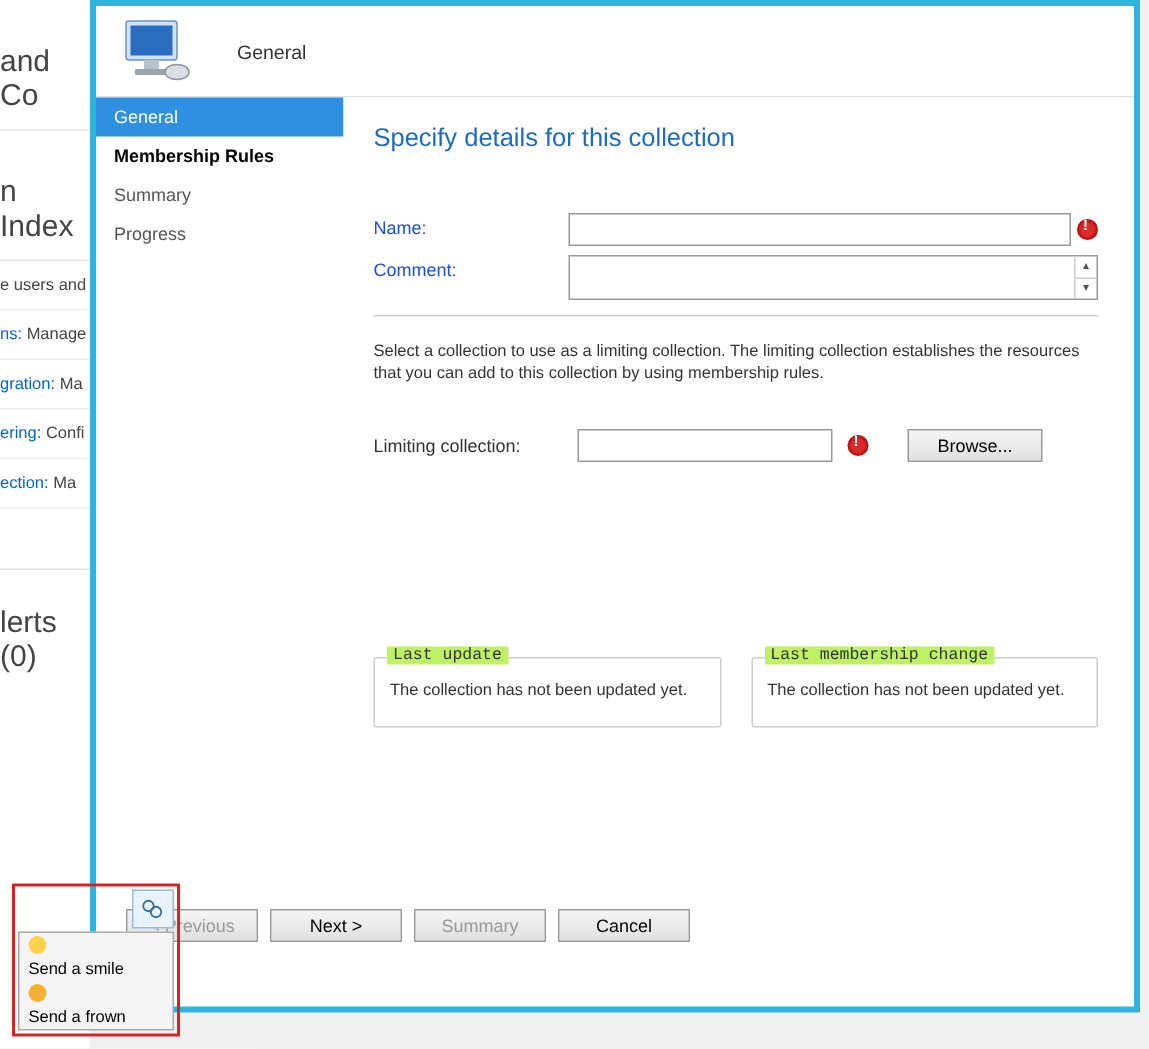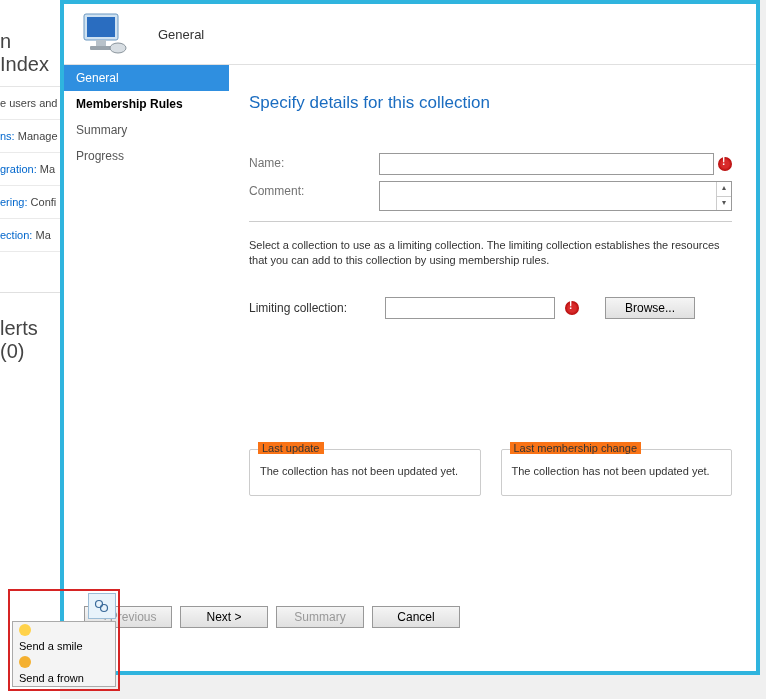--- a/index.html
+++ b/index.html
@@ -131,31 +131,31 @@
   .content {
     flex: 1;
     padding: 12px 24px 8px 20px;
     position: relative;
     background: #fff;
   }
   .content h2 {
     color: #1a6cc0;
     font-size: 17px;
     font-weight: 400;
-    margin: 16px 0 40px 0;
+    margin: 5px 0 40px 0;
   }
   .form-row {
     display: flex;
     align-items: flex-start;
     margin-bottom: 6px;
   }
   .form-row label {
     width: 130px;
     font-size: 12px;
-    color: #737373;
+    color: #1d4ed8;
     padding-top: 3px;
   }
   .form-row input[type="text"] {
     flex: 1;
     height: 20px;
     border: 1px solid #999;
     padding: 0 4px;
     font-size: 12px;
   }
   .req-icon {
@@ -250,24 +250,25 @@
     flex: 1;
     border: 1px solid #ccc;
     border-radius: 2px;
     position: relative;
     padding: 14px 10px 16px 10px;
   }
   .group .legend {
     position: absolute;
     top: -8px;
     left: 8px;
-    background: #f97316;
+    background: #bef264;
     padding: 0 4px;
     font-size: 11px;
     color: #333;
+    font-family: Liberation Mono, monospace;
   }
   .group .msg {
     font-size: 11px;
     color: #333;
     line-height: 1.4;
   }
 
   .footer {
     height: 44px;
     display: flex;
@@ -317,20 +318,21 @@
     background: #ffd24a;
     position: relative;
     display:inline-block;
     flex-shrink:0;
   }
 </style>
 </head>
 <body>
 
 <div class="bg">
+  <div class="big">and Co</div>
   <div class="big">n Index</div>
   <div class="row"><span>e users and</span></div>
   <div class="row"><span class="lk">ns:</span> <span>Manage</span></div>
   <div class="row"><span class="lk">gration:</span> <span>Ma</span></div>
   <div class="row"><span class="lk">ering:</span> <span>Confi</span></div>
   <div class="row"><span class="lk">ection:</span> <span>Ma</span></div>
   <div class="alerts">lerts (0)</div>
 </div>
 
 <div class="wizard">

